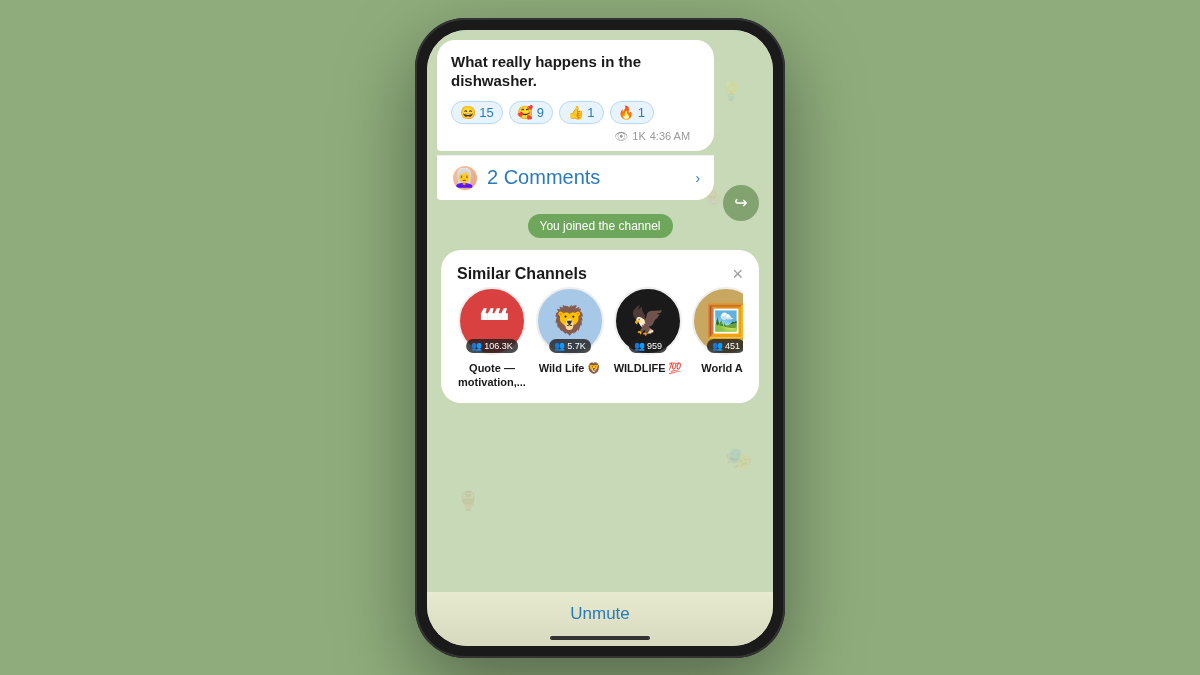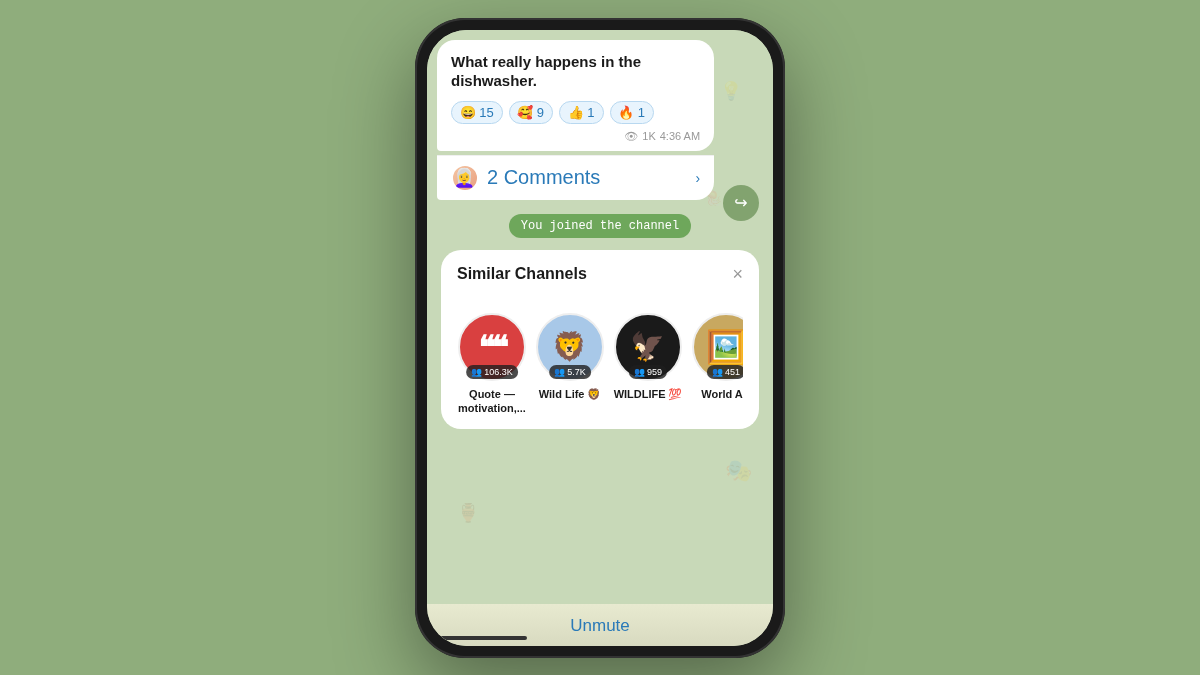--- a/index.html
+++ b/index.html
@@ -43,21 +43,21 @@
       overflow: hidden;
       display: flex;
       flex-direction: column;
       padding: 10px 10px 0 10px;
     }
 
     
     .message-bubble {
       background: white;
       border-radius: 18px 18px 18px 4px;
-      padding: 12px 14px 8px 14px;
+      padding: 12px 24px 8px 14px;
       max-width: 85%;
       align-self: flex-start;
       margin-bottom: 4px;
       position: relative;
       z-index: 1;
     }
 
     .message-text {
       font-size: 15px;
       font-weight: 600;
@@ -164,38 +164,37 @@
     .join-notification {
       align-self: center;
       background: rgba(80,150,60,0.75);
       color: white;
       font-size: 12px;
       border-radius: 14px;
       padding: 5px 12px;
       margin: 6px 0;
       position: relative;
       z-index: 1;
-      font-family: Liberation Mono, monospace;
     }
 
     
     .similar-channels-panel {
       background: white;
       border-radius: 20px;
       margin: 6px 4px 0 4px;
       padding: 14px 16px;
       position: relative;
       z-index: 2;
     }
 
     .panel-header {
       display: flex;
       align-items: center;
       justify-content: space-between;
-      margin-bottom: 28px;
+      margin-bottom: 2px;
     }
 
     .panel-title {
       font-size: 16px;
       font-weight: 700;
       color: #1a1a1a;
     }
 
     .close-btn {
       font-size: 18px;
@@ -275,21 +274,22 @@
       line-height: 1.3;
       font-weight: 700;
     }
 
     
     .bottom-bar {
       background: linear-gradient(to bottom, #e8ead0, #d8dac0);
       padding: 12px 0 6px 0;
       display: flex;
       flex-direction: column;
-      gap: 0;
+      align-items: center;
+      gap: 12px;
     }
 
     .unmute-btn {
       font-size: 17px;
       color: #2a7ab8;
       font-weight: 400;
       background: none;
       border: none;
       cursor: pointer;
     }

